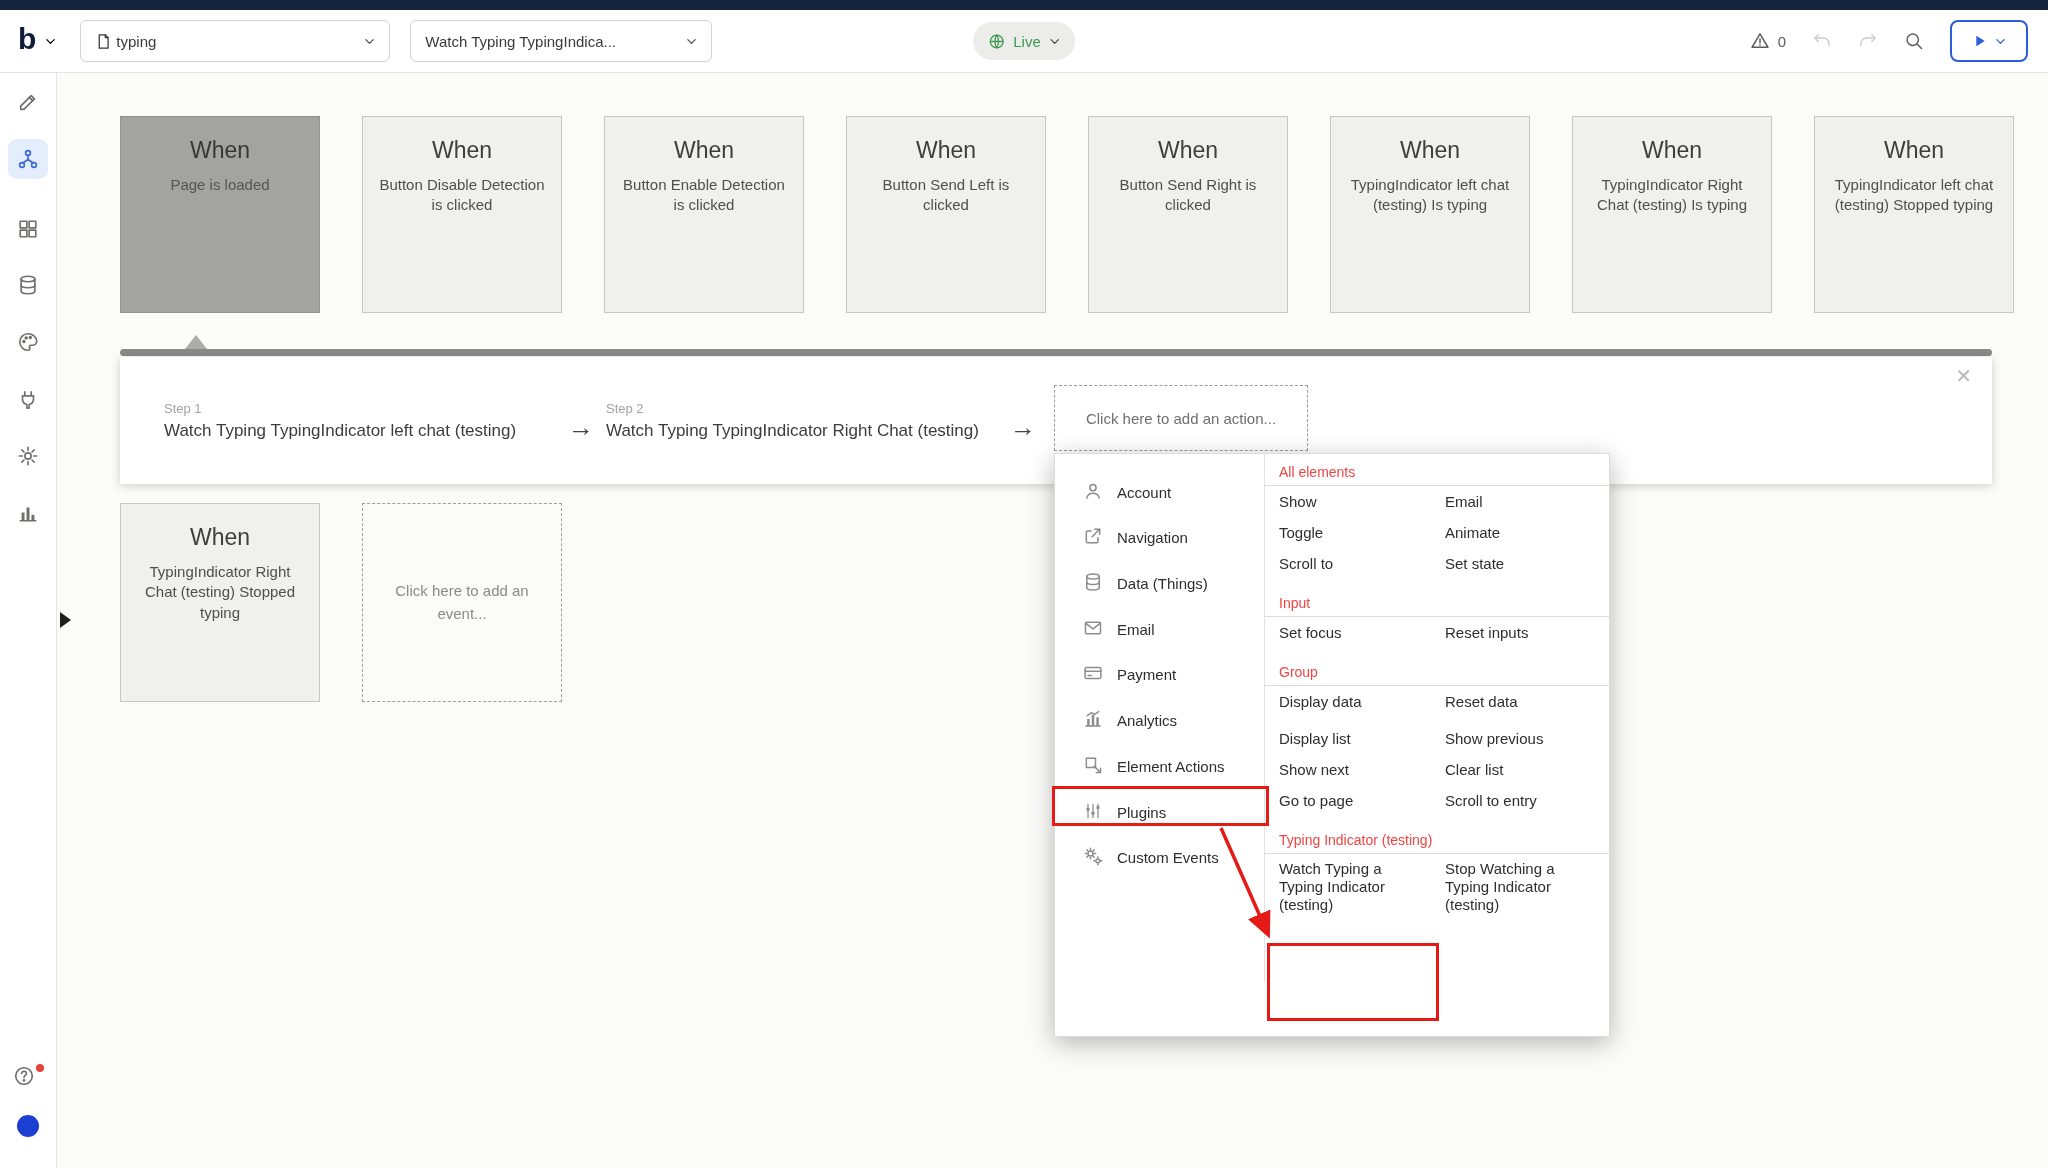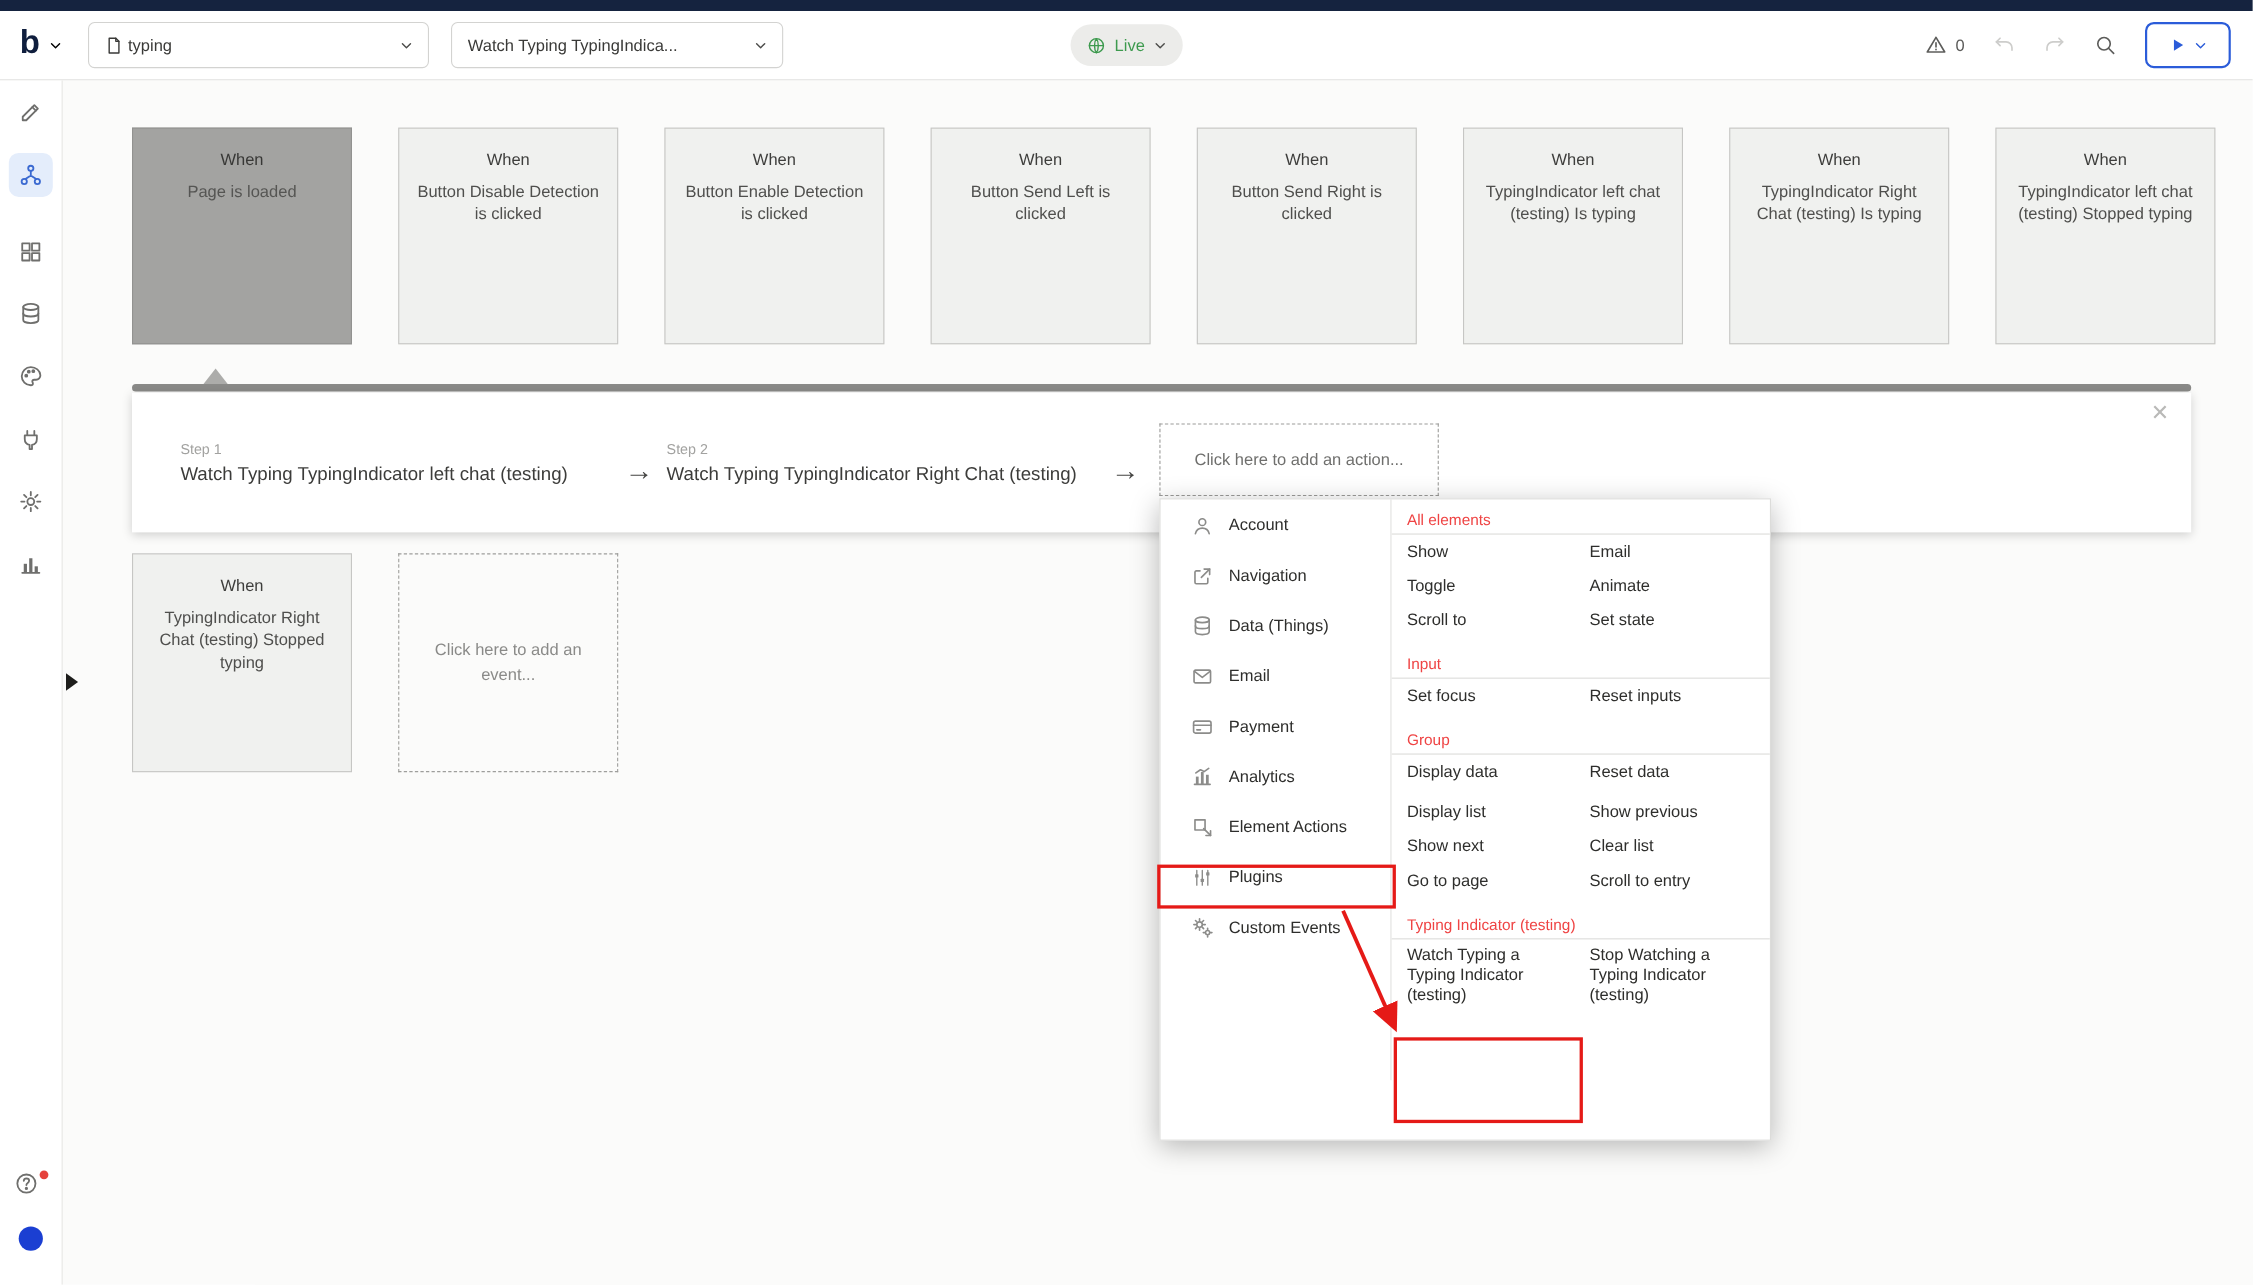--- a/index.html
+++ b/index.html
@@ -51,21 +51,21 @@
   .sb-avatar{position:absolute;left:50%;transform:translateX(-50%);top:1042px;width:22px;height:22px;
     border-radius:50%;background:#1b3fd2;cursor:pointer}
   .collapse-handle{position:absolute;left:60px;top:612px;width:0;height:0;z-index:22;cursor:pointer;
     border-top:8px solid transparent;border-bottom:8px solid transparent;border-left:11px solid #1d1d1b}
 
   
   .canvas{position:absolute;left:57px;top:73px;width:1991px;height:1095px;background:#fbfbfa}
   .cards-row{position:absolute;left:63px;top:43px;display:flex;gap:42px}
   .event-card{width:200px;height:197px;background:#f0f1ef;border:1px solid #c6c6c4;cursor:pointer;
     display:flex;flex-direction:column;align-items:center;padding:20px 13px 0;text-align:center}
-  .event-card .card-title{font-size:15px;color:#3e3e3c;margin-bottom:11px}
+  .event-card .card-title{font-size:23px;color:#3e3e3c;margin-bottom:11px}
   .event-card .card-sub{font-size:15px;color:#4f4f4d;line-height:1.35}
   .event-card.selected{background:#a3a3a1;border-color:#929290}
   .event-card.selected .card-title{color:#383836}
   .event-card.selected .card-sub{color:#555553}
   .event-card.second{position:absolute;left:63px;top:430px;height:199px}
   .add-event-box{position:absolute;left:305px;top:430px;width:200px;height:199px;cursor:pointer;
     border:1px dashed #9e9e9c;display:flex;align-items:center;justify-content:center;text-align:center;
     padding:0 28px;font-size:15px;color:#8a8a88;line-height:1.5}
   .timeline-notch{position:absolute;left:128px;top:262px;width:0;height:0;
     border-left:11px solid transparent;border-right:11px solid transparent;border-bottom:14px solid #acacaa}
@@ -83,21 +83,21 @@
   
   .action-menu{position:absolute;left:997px;top:380px;width:556px;height:584px;background:#fff;
     border:1px solid #dcdcda;box-shadow:0 6px 24px rgba(0,0,0,.28);z-index:40}
   .search-row{position:relative;height:54px;border-bottom:1px solid #e3e3e1}
   .search-row input{border:none;outline:none;width:100%;height:100%;padding:0 20px 0 23px;
     font-size:15px;color:#333331;font-family:inherit;background:transparent}
   .search-row input::placeholder{color:#a5a5a3}
   .search-caret{position:absolute;left:19px;top:16px;width:1.5px;height:22px;background:#2a2a28}
   .menu-body{display:flex;height:528px}
   .menu-cats{width:210px;border-right:1px solid #e2e2e0;padding-top:1px}
-  .cat-row{height:45.7px;display:flex;align-items:center;gap:14px;padding-left:28px;
+  .cat-row{height:45.7px;display:flex;align-items:flex-end;gap:14px;padding-left:28px;
     font-size:15px;color:#2e2e2c;cursor:pointer}
   .cat-row .ic{color:#8c8c8a}
   .menu-actions{flex:1;overflow:hidden}
   .menu-section{margin-top:6px}
   .menu-section:first-child{margin-top:0}
   .section-header{height:32px;line-height:36px;font-size:14px;color:#ef4444;
     padding-left:14px;border-bottom:1px solid #dcdcda}
   .action-row{display:grid;grid-template-columns:166px 1fr;min-height:31px;align-items:center;padding-left:14px}
   .action-item{font-size:15px;color:#2e2e2c;cursor:pointer}
   .menu-section.multiline .action-row{align-items:start;padding-top:6px}

